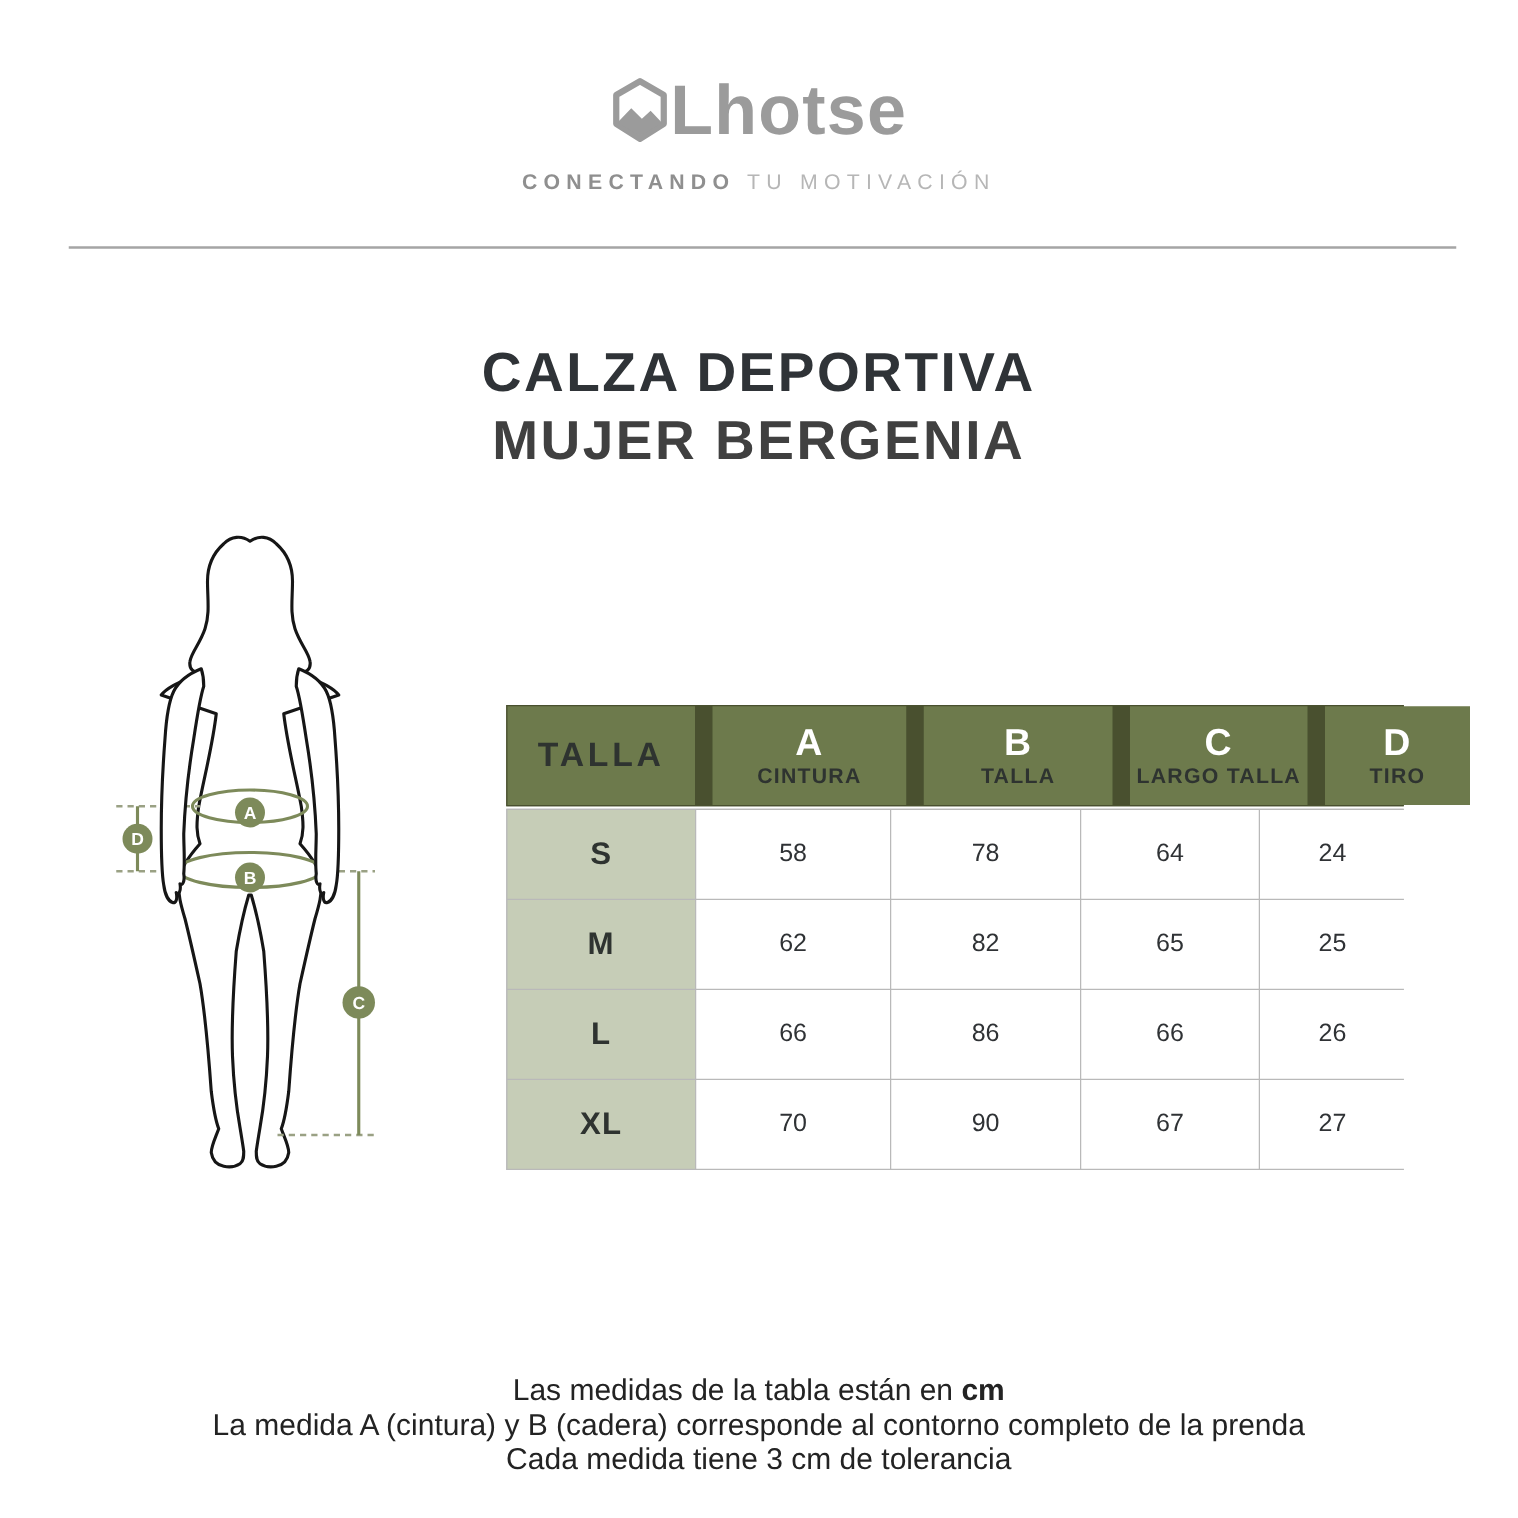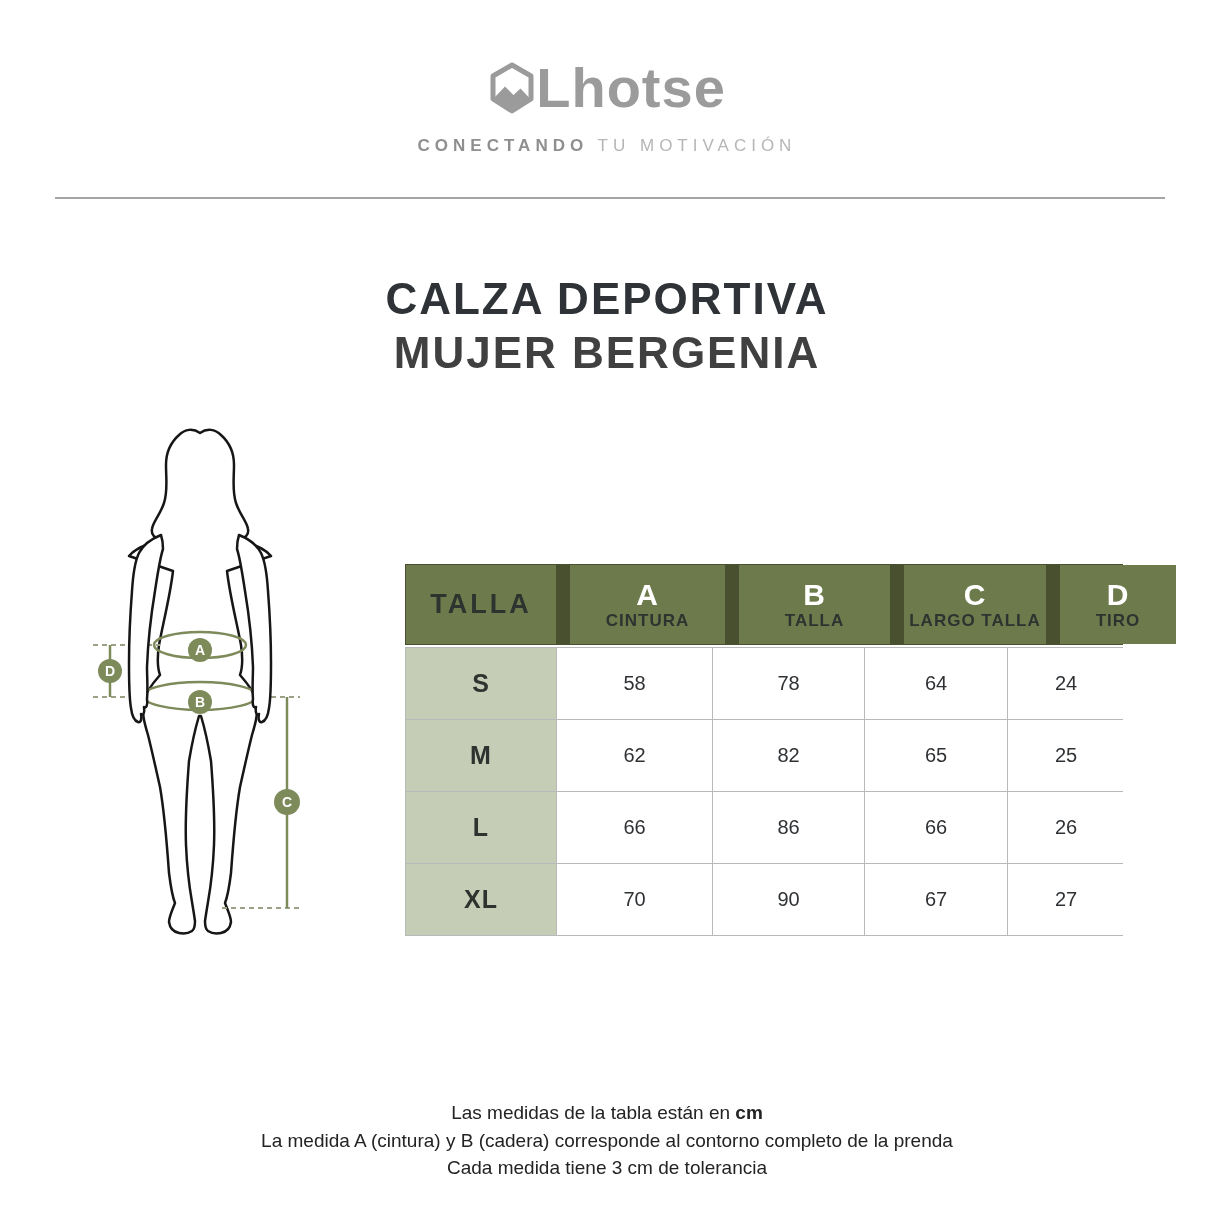--- a/index.html
+++ b/index.html
@@ -74,21 +74,21 @@
     font-size: 20px; color: #2f3235;
   }
   .t-body .td.size-cell {
     background: #c6cdb7; font-weight: bold; font-size: 25px; color: #2e3330;
     letter-spacing: 1px;
   }
 
   
   .footnotes {
     position: absolute; top: 1099px; left: 0; width: 100%;
-    text-align: center; color: #232323; font-size: 19px; line-height: 27.5px;
+    text-align: center; color: #232323; font-size: 24px; line-height: 27.5px;
   }
   .footnotes b { font-weight: bold; }
 </style>
 </head>
 <body>
 
 <div class="canvas">
 
   <div class="brand-row">
     <svg width="48" height="52" viewBox="0 0 48 52">

